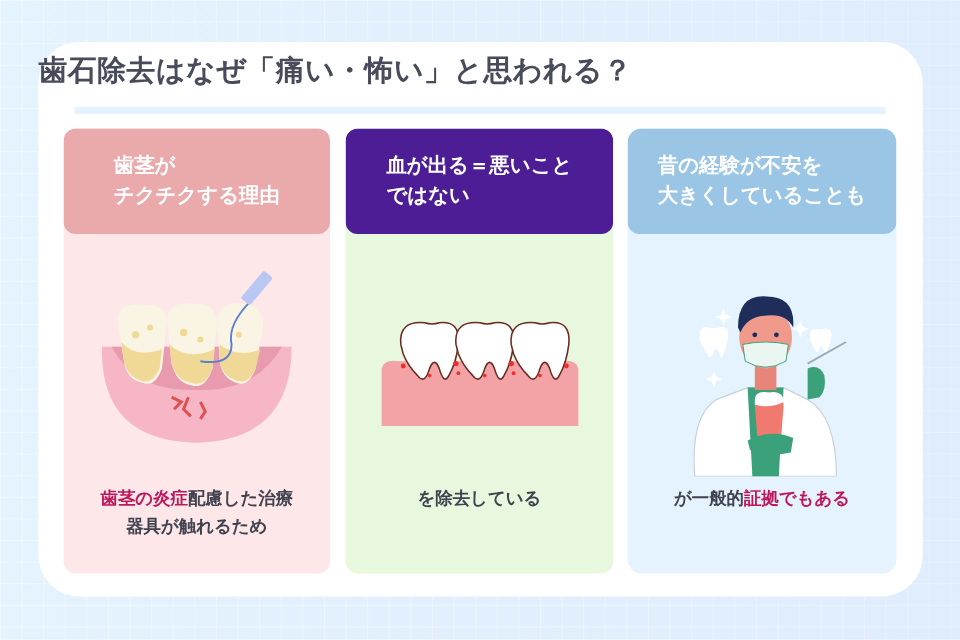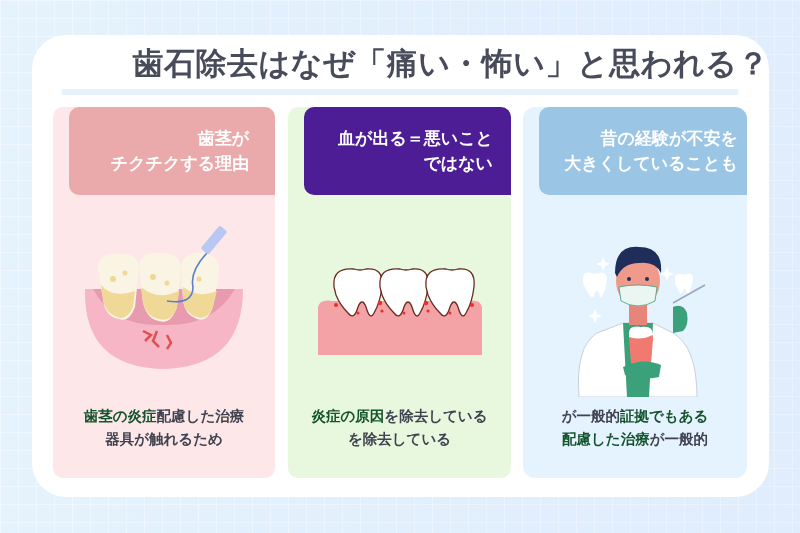--- a/index.html
+++ b/index.html
@@ -16,43 +16,42 @@
   .bg-tint {
     position: absolute; inset: 0;
     background: linear-gradient(90deg, rgba(232,246,255,0.35), rgba(214,228,252,0.35));
     pointer-events: none;
   }
   .panel {
     position: absolute; left: 32px; top: 35px; width: 737px; height: 462px;
     background: #ffffff; border-radius: 34px;
   }
   .title {
-    position: absolute; left: 0; top: 8px; width: 737px; text-align: right;
-    font-size: 31px; font-weight: bold; color: #484b5a; letter-spacing: 0.5px;
+    position: absolute; left: 0; top: 8px; width: 737px; text-align: left;
+    font-size: 24px; font-weight: bold; color: #484b5a; letter-spacing: 0.5px;
   }
   .title-underline {
     position: absolute; left: 30px; top: 54px; width: 676px; height: 6px;
     background: #e4f3fd;
   }
   .col {
     position: absolute; top: 72px; height: 371px; border-radius: 10px; overflow: hidden;
   }
   .col .head {
     position: absolute; left: 0; top: 0; width: 100%; height: 88px;
     border-radius: 10px; display: flex; align-items: center; justify-content: center;
-    text-align: right; color: #ffffff; font-weight: bold; font-size: 17px; line-height: 25px;
+    text-align: left; color: #ffffff; font-weight: bold; font-size: 17px; line-height: 25px;
     padding: 0 8px;
-    margin-left: 16px;
   }
   .col .illus { position: absolute; left: 0; top: 100px; width: 100%; height: 190px; }
   .col .caption {
     position: absolute; left: 0; top: 298px; width: 100%; text-align: center;
     font-size: 14.5px; font-weight: bold; color: #40434f; line-height: 23px;
   }
-  .hl { color: #14532d; }
+  .hl { color: #be185d; }
   .col-1 { left: 21px; width: 222px; background: #fde7e8; }
   .col-1 .head { background: #eaa9aa; }
   .col-2 { left: 256px; width: 223px; background: #e8f8de; }
   .col-2 .head { background: #4c1d95; }
   .col-3 { left: 491px; width: 224px; background: #e5f3fe; border-radius: 12px; }
   .col-3 .head { background: #9bc5e4; }
   .line { display: block; white-space: nowrap; }
 </style>
 </head>
 <body>
@@ -133,23 +132,20 @@
             <circle cx="140" cy="104" r="1.6"></circle>
             <circle cx="184" cy="98" r="2"></circle>
           <circle cx="70" cy="106" r="1.5"></circle>
             <circle cx="116" cy="106" r="1.5"></circle>
             <circle cx="162" cy="106" r="1.5"></circle>
         </g>
       </svg>
     </div>
     <div class="caption">
       <span class="line">
-        <span class="hl">炎症の原因</span><span>を除去している</span>
-      </span>
-      <span class="line">
         <span>を除去している</span>
       </span>
     </div>
   </div>
 
   <div class="col col-3">
     <div class="head">
       <div>
         <span class="line">昔の経験が不安を</span>
         <span class="line">大きくしていることも</span>
@@ -182,18 +178,15 @@
 
         <path d="M106 130 Q106 118 118 120 Q130 118 130 132 L128 156 Q118 162 108 156 Z" fill="#f07a70"></path>
         <path d="M106 126 Q106 118 118 120 Q130 118 130 128 Q118 134 106 130 Z" fill="#ffffff"></path>
         <path d="M100 160 Q120 150 138 158 L136 170 Q118 174 102 168 Z" fill="#3aa17b"></path>
       </svg>
     </div>
     <div class="caption">
       <span class="line">
         <span>が一般的</span><span class="hl">証拠でもある</span>
       </span>
-      <span class="line">
-        <span class="hl">配慮した治療</span><span>が一般的</span>
-      </span>
     </div>
   </div>
 </div>
 
 </body></html>

